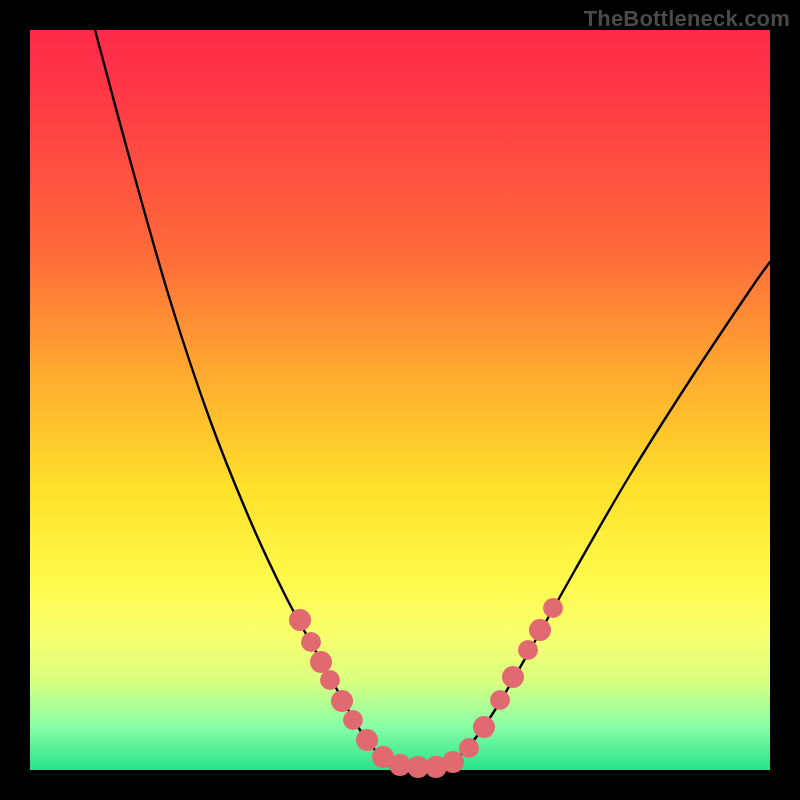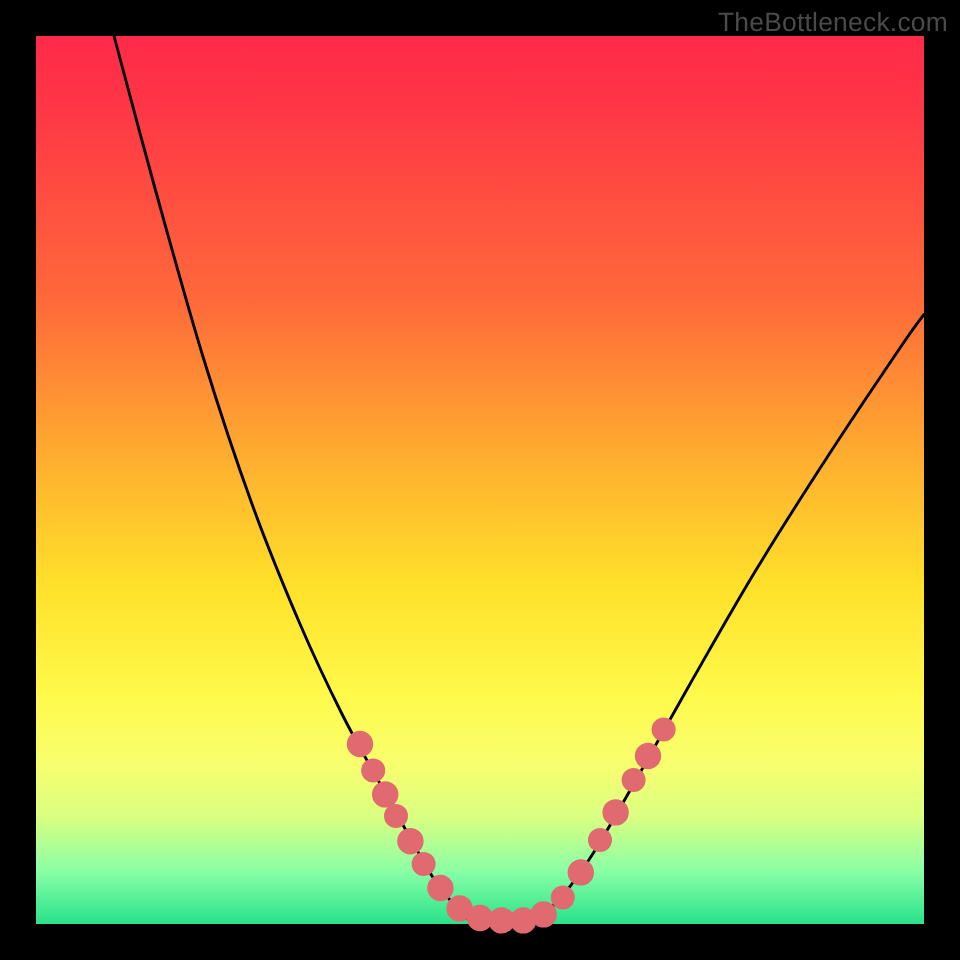--- a/index.html
+++ b/index.html
@@ -39,21 +39,21 @@
       #8affa6 94%,
       #28e28b 100%
     );
   }
   .watermark {
     position: absolute;
     top: 6px;
     right: 10px;
     color: #4a4a4a;
     font-size: 22px;
-    font-weight: 400;
+    font-weight: 700;
     letter-spacing: 0.2px;
     user-select: none;
   }
   svg.curve {
     position: absolute;
     left: 0;
     top: 0;
     width: 740px;
     height: 740px;
     overflow: visible;

